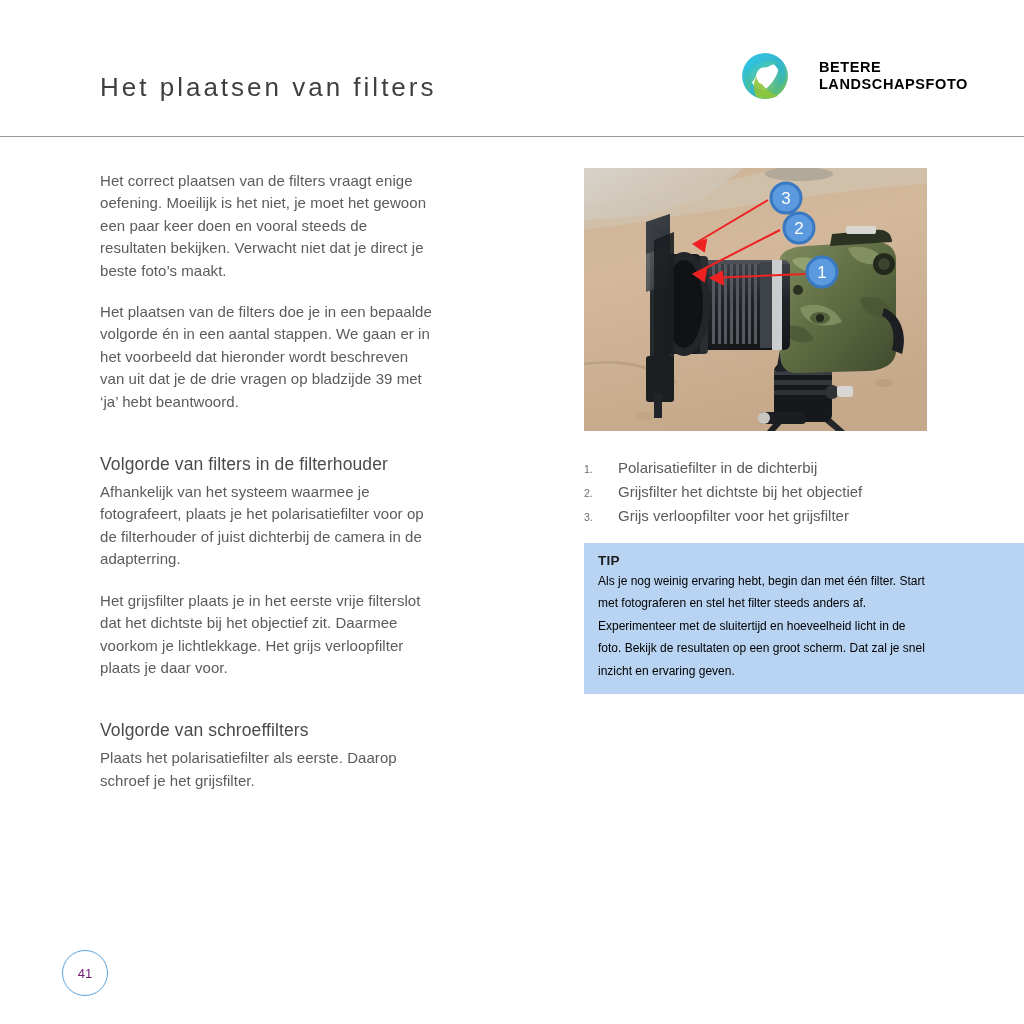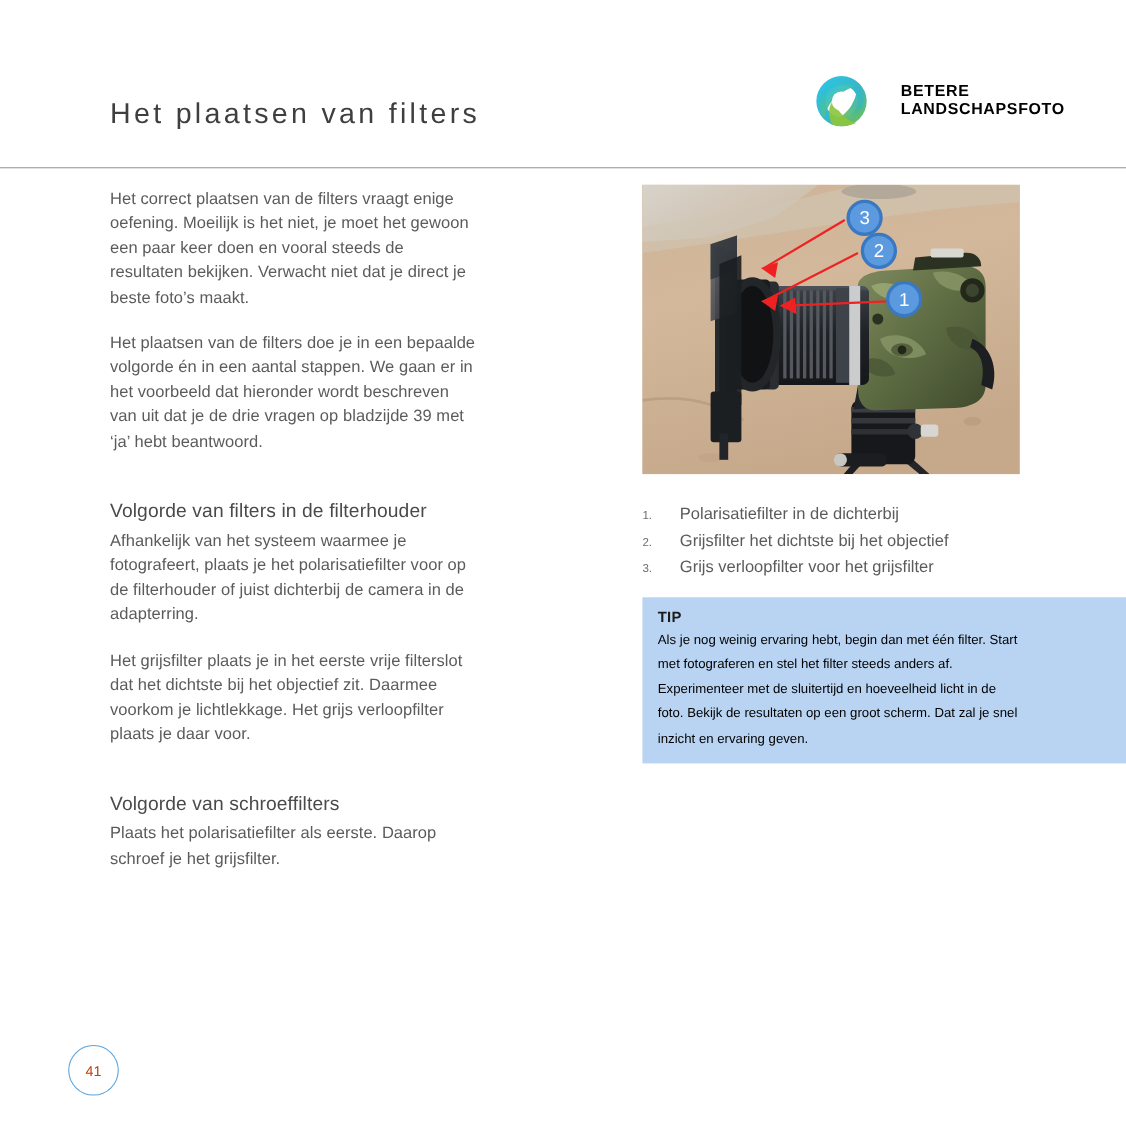--- a/index.html
+++ b/index.html
@@ -19,21 +19,21 @@
 
   .page {
     position: absolute;
     inset: 0;
     background: #ffffff;
   }
 
   
   .header {
     position: absolute;
-    left: 0; top: 16px;
+    left: 0; top: 0;
     width: 1024px;
     height: 136px;
   }
   .page-title {
     position: absolute;
     left: 100px;
     top: 72px;
     font-size: 26px;
     font-weight: 400;
     letter-spacing: 3.0px;
@@ -168,21 +168,21 @@
     left: 62px;
     top: 950px;
     width: 46px;
     height: 46px;
     border: 1.4px solid #5ba4dd;
     border-radius: 50%;
     display: flex;
     align-items: center;
     justify-content: center;
     font-size: 13px;
-    color: #c2410c;
+    color: #701a75;
     box-sizing: border-box;
   }
 </style>
 </head>
 <body>
 
 <div class="page">
 
   <div class="header">
 

